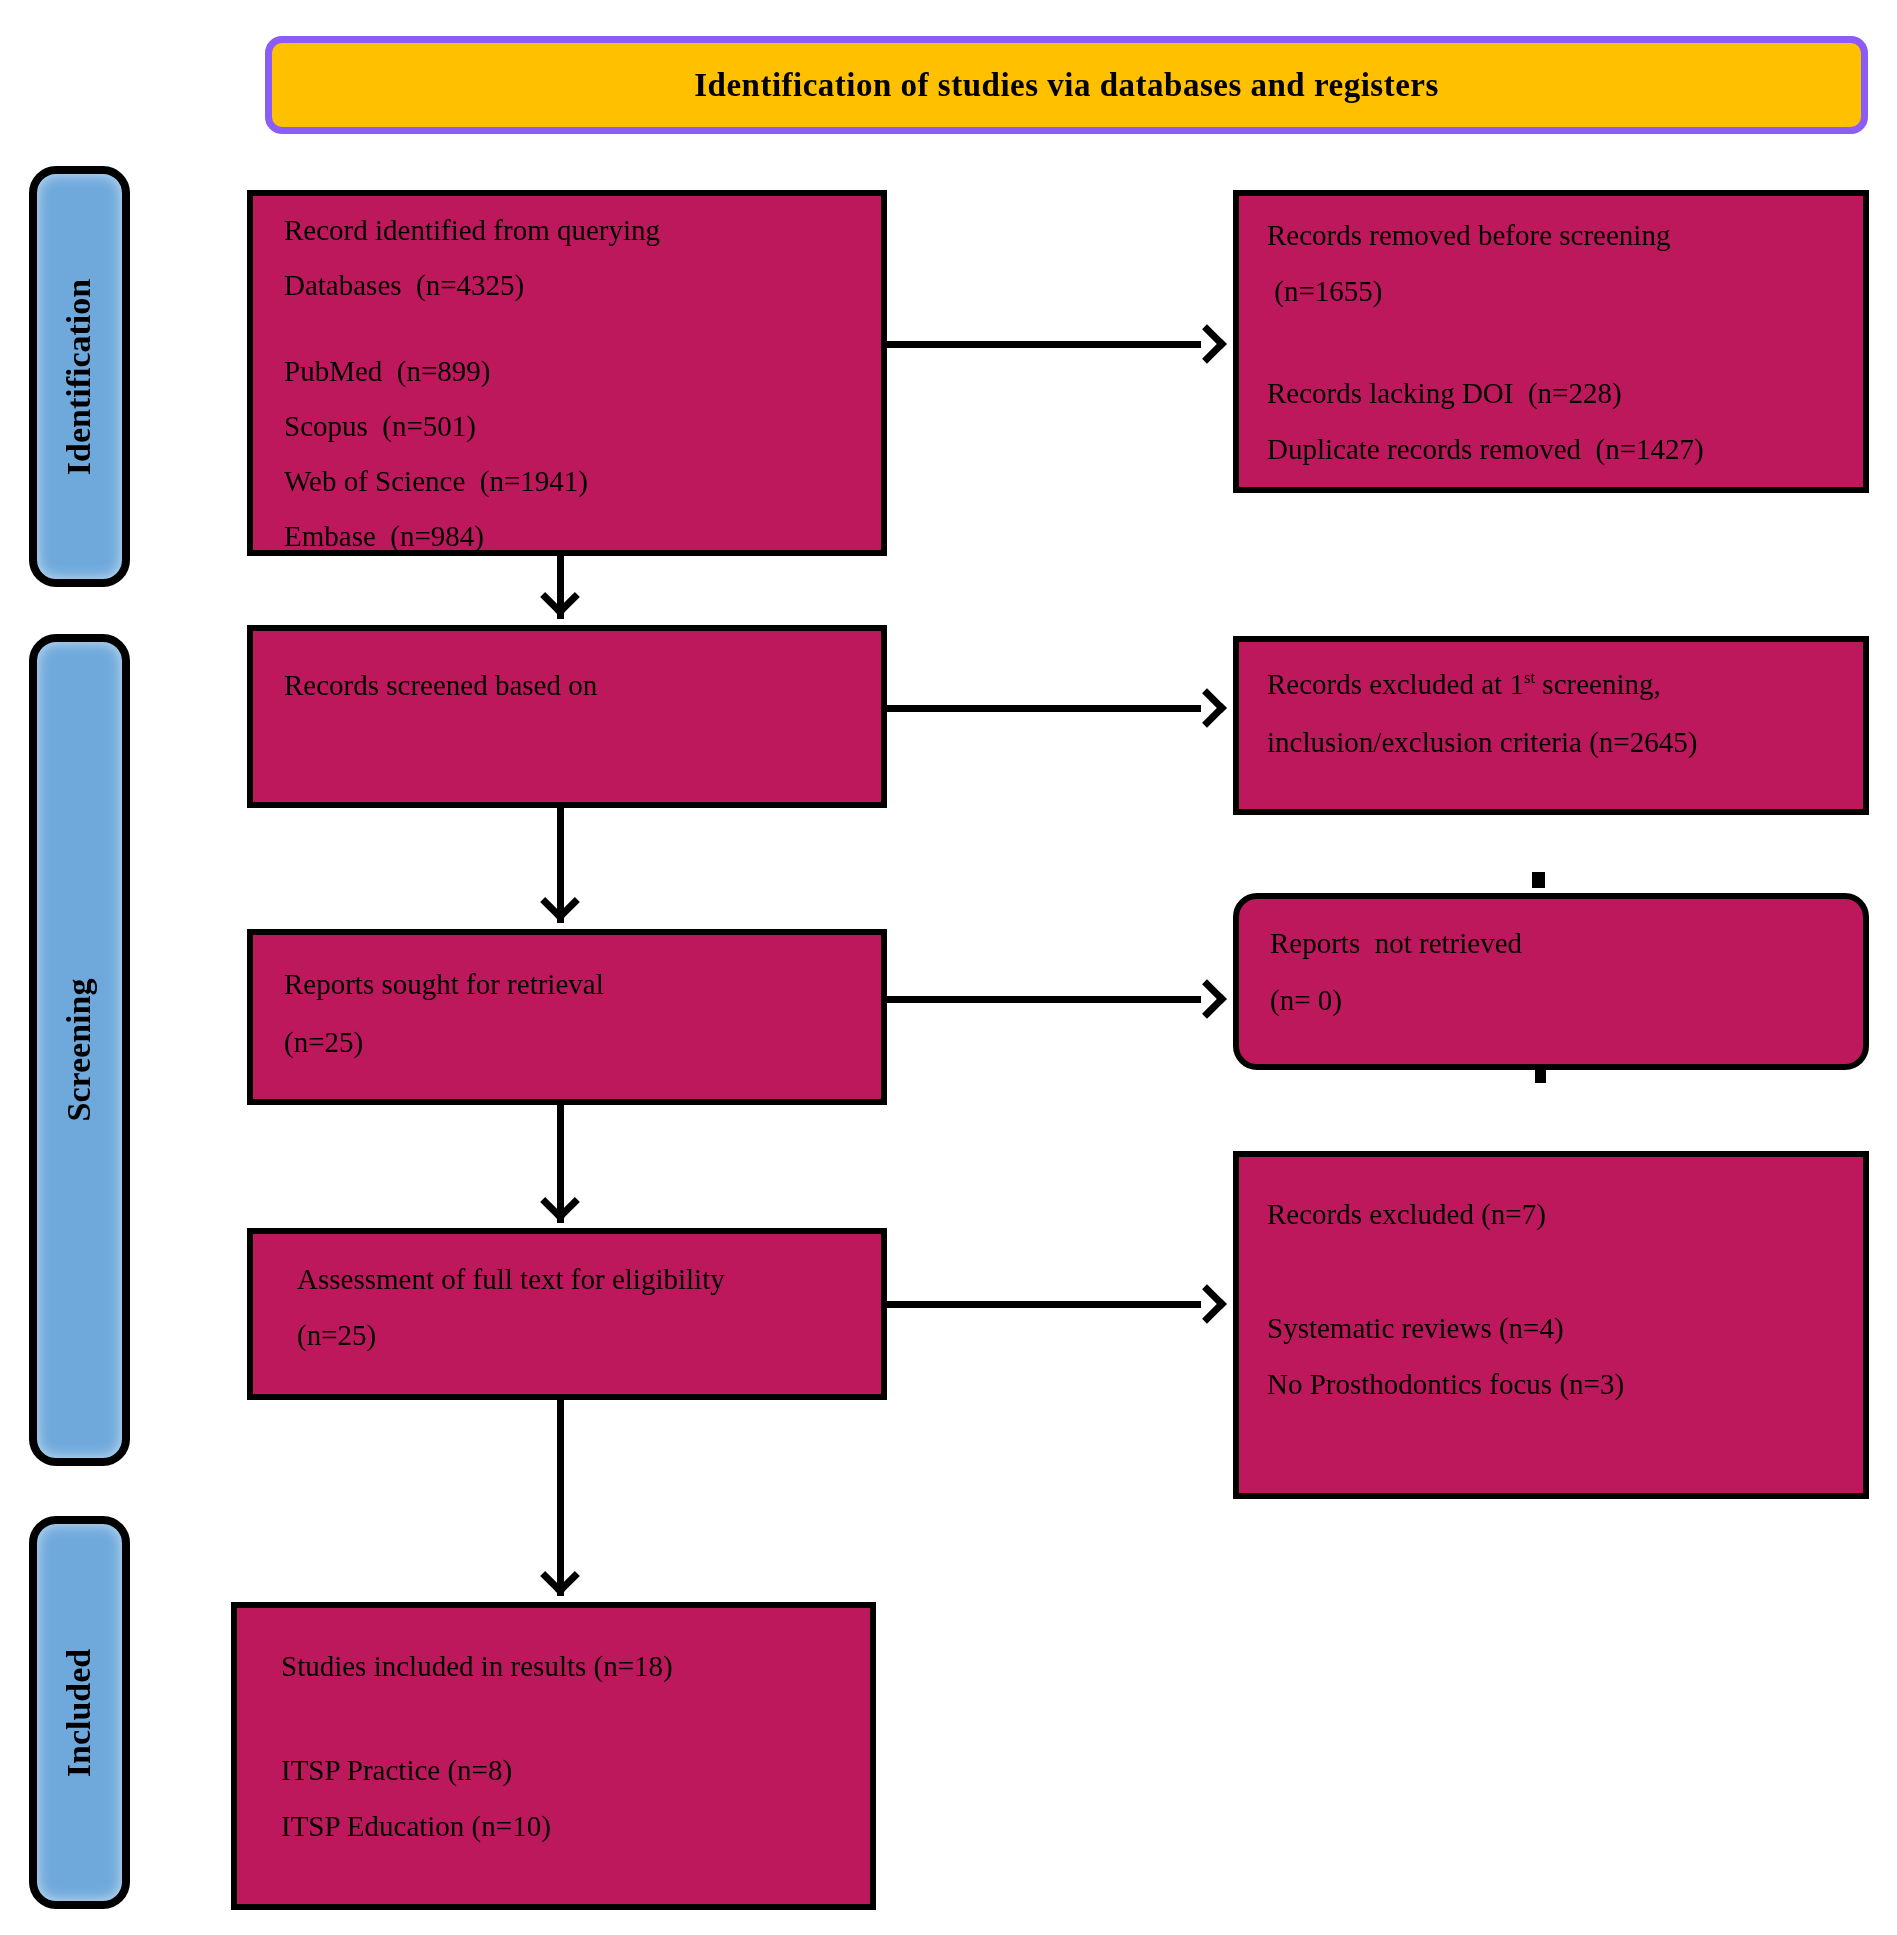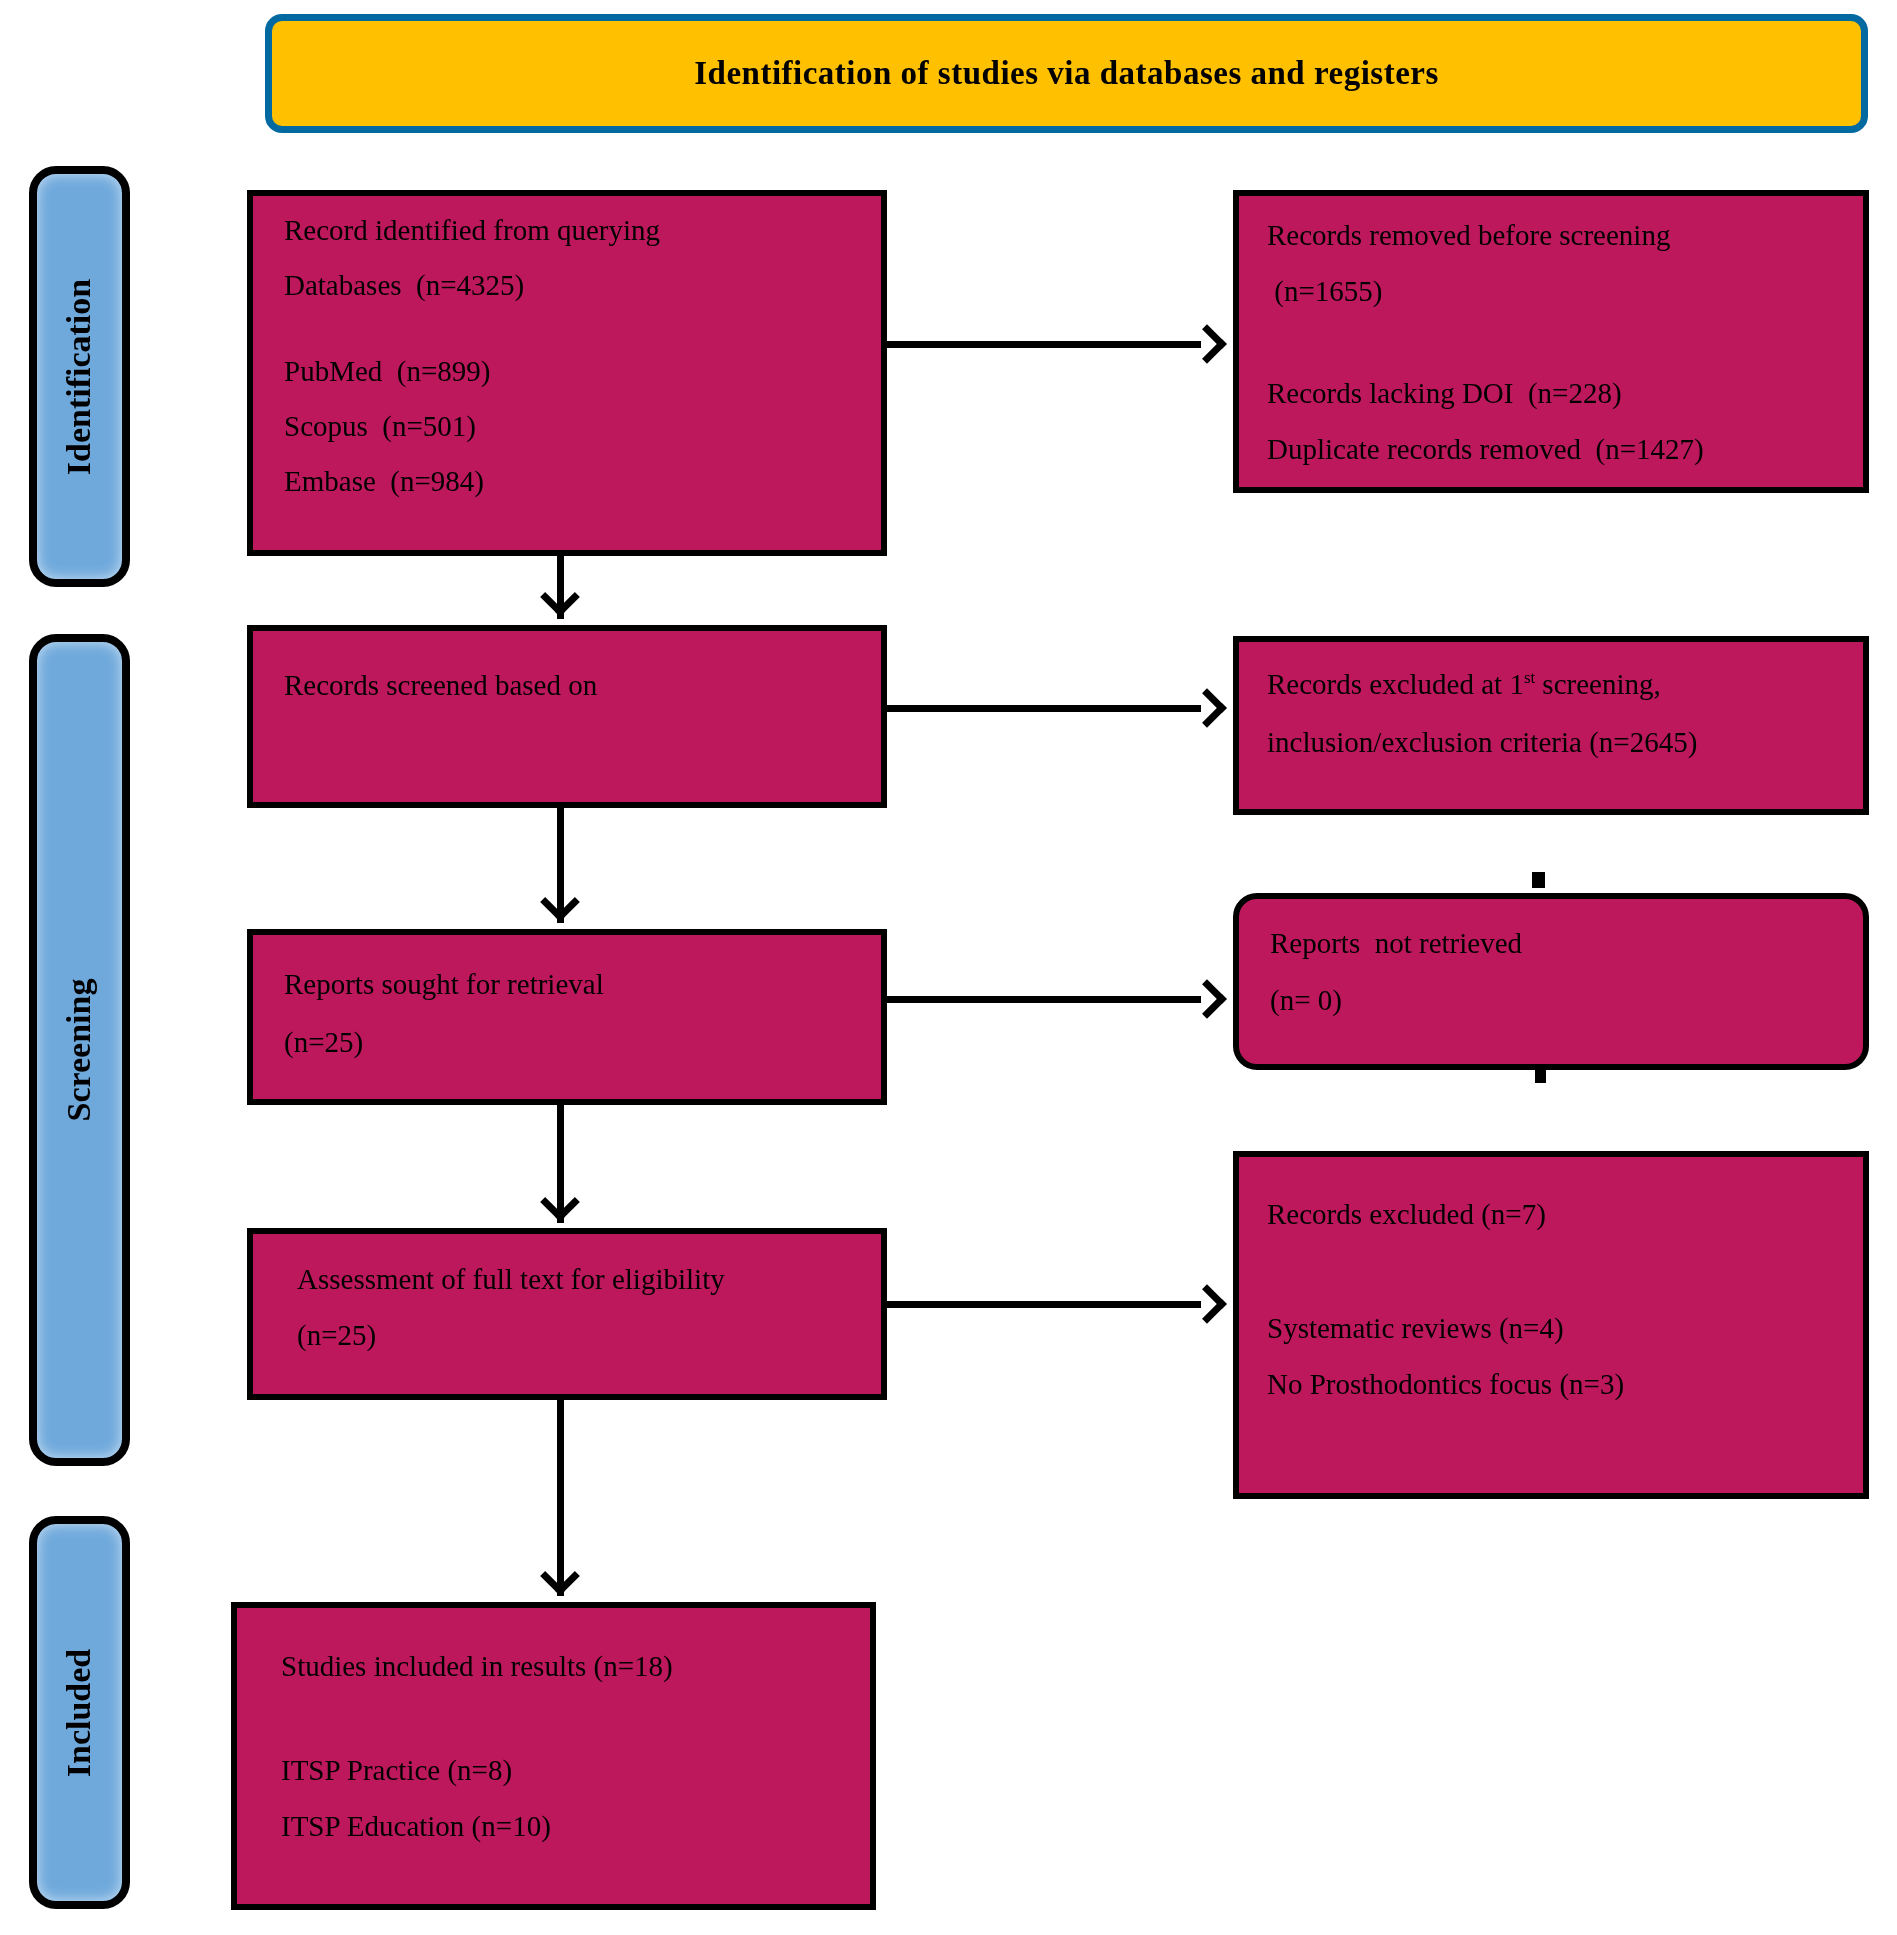--- a/index.html
+++ b/index.html
@@ -2,22 +2,22 @@
 <html style="--banner-fill: #FFC000; --sidebar-fill: #6FA9DC;font-size:8px"><head>
 <meta charset="utf-8">
 <style>
   html, body { margin:0; padding:0; background:#ffffff; }
   .canvas {
     position:relative; width:1898px; height:1936px; background:#ffffff;
     font-family:"Liberation Serif","DejaVu Serif",serif; color:#000;
   }
   
   .banner {
-    position:absolute; left:265px; top:14px; width:1603px; height:119px;
-    background:var(--banner-fill,#FFC000); border:7px solid #0369a1; border-radius:17px;
+    position:absolute; left:265px; top:36px; width:1603px; height:98px;
+    background:var(--banner-fill,#FFC000); border:7px solid #8b5cf6; border-radius:17px;
     box-sizing:border-box; display:flex; align-items:center; justify-content:center;
     font-weight:bold; font-size:33px; letter-spacing:0.5px;
   }
   
   .stage {
     position:absolute; left:29px; width:101px; box-sizing:border-box;
     background:var(--sidebar-fill,#6FA9DC); border:8px solid #000; border-radius:27px;
     display:flex; align-items:center; justify-content:center;
     box-shadow: inset 0 0 14px rgba(255,255,255,.65);
   }
@@ -104,20 +104,21 @@
   <div class="stage" id="stage-included">
     <span>Included</span>
   </div>
 
   <div class="fbox" id="box-identified">
     <p>Record identified from querying</p>
     <p>Databases  (n=4325)</p>
     <div class="sp"></div>
     <p>PubMed  (n=899)</p>
     <p>Scopus  (n=501)</p>
+    <p>Web of Science  (n=1941)</p>
     <p>Embase  (n=984)</p>
   </div>
 
   <div class="fbox" id="box-removed">
     <p>Records removed before screening</p>
     <p> (n=1655)</p>
     <div class="sp"></div>
     <p>Records lacking DOI  (n=228)</p>
     <p>Duplicate records removed  (n=1427)</p>
   </div>

